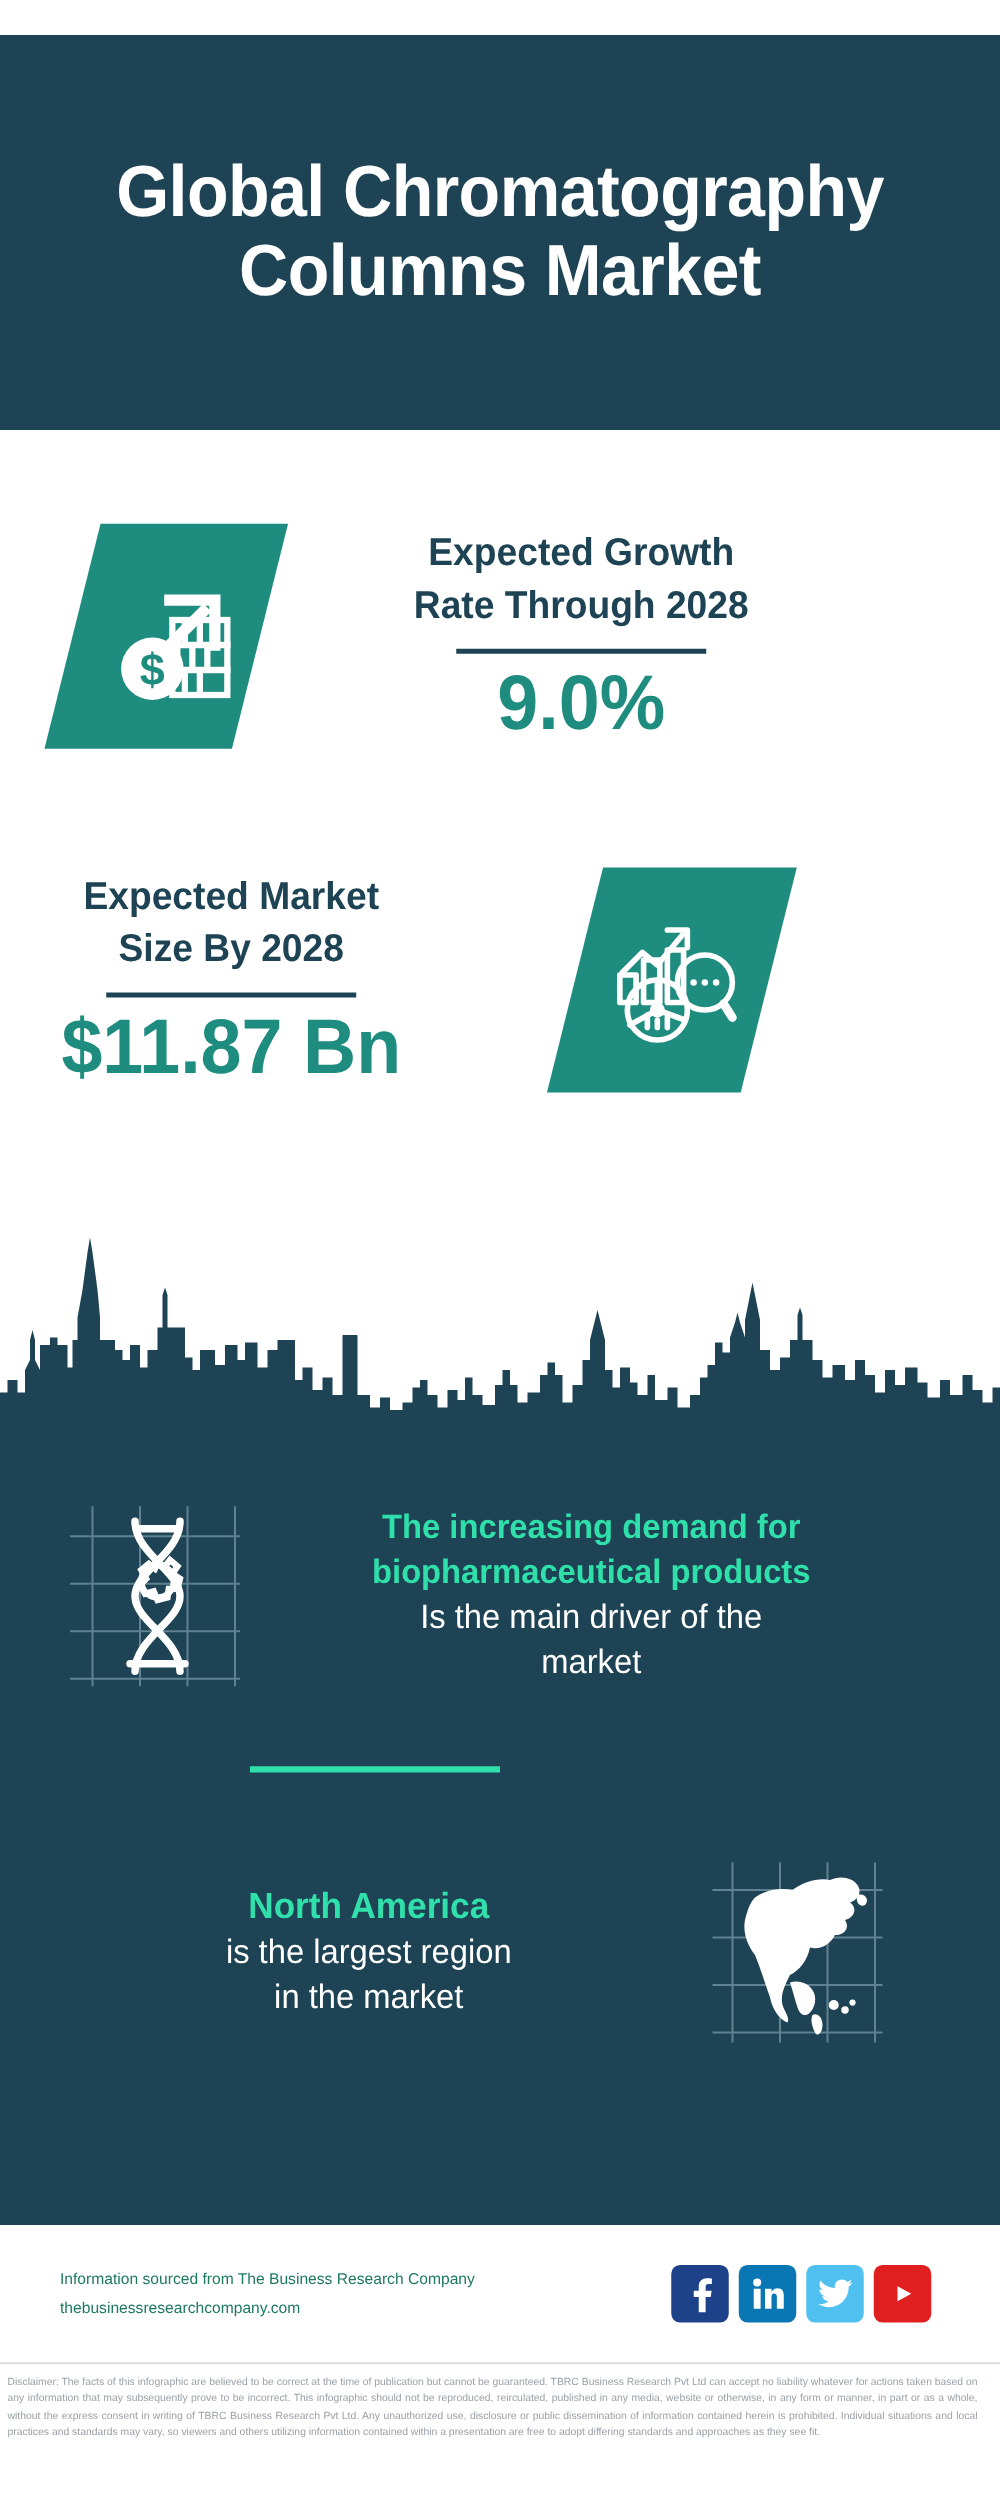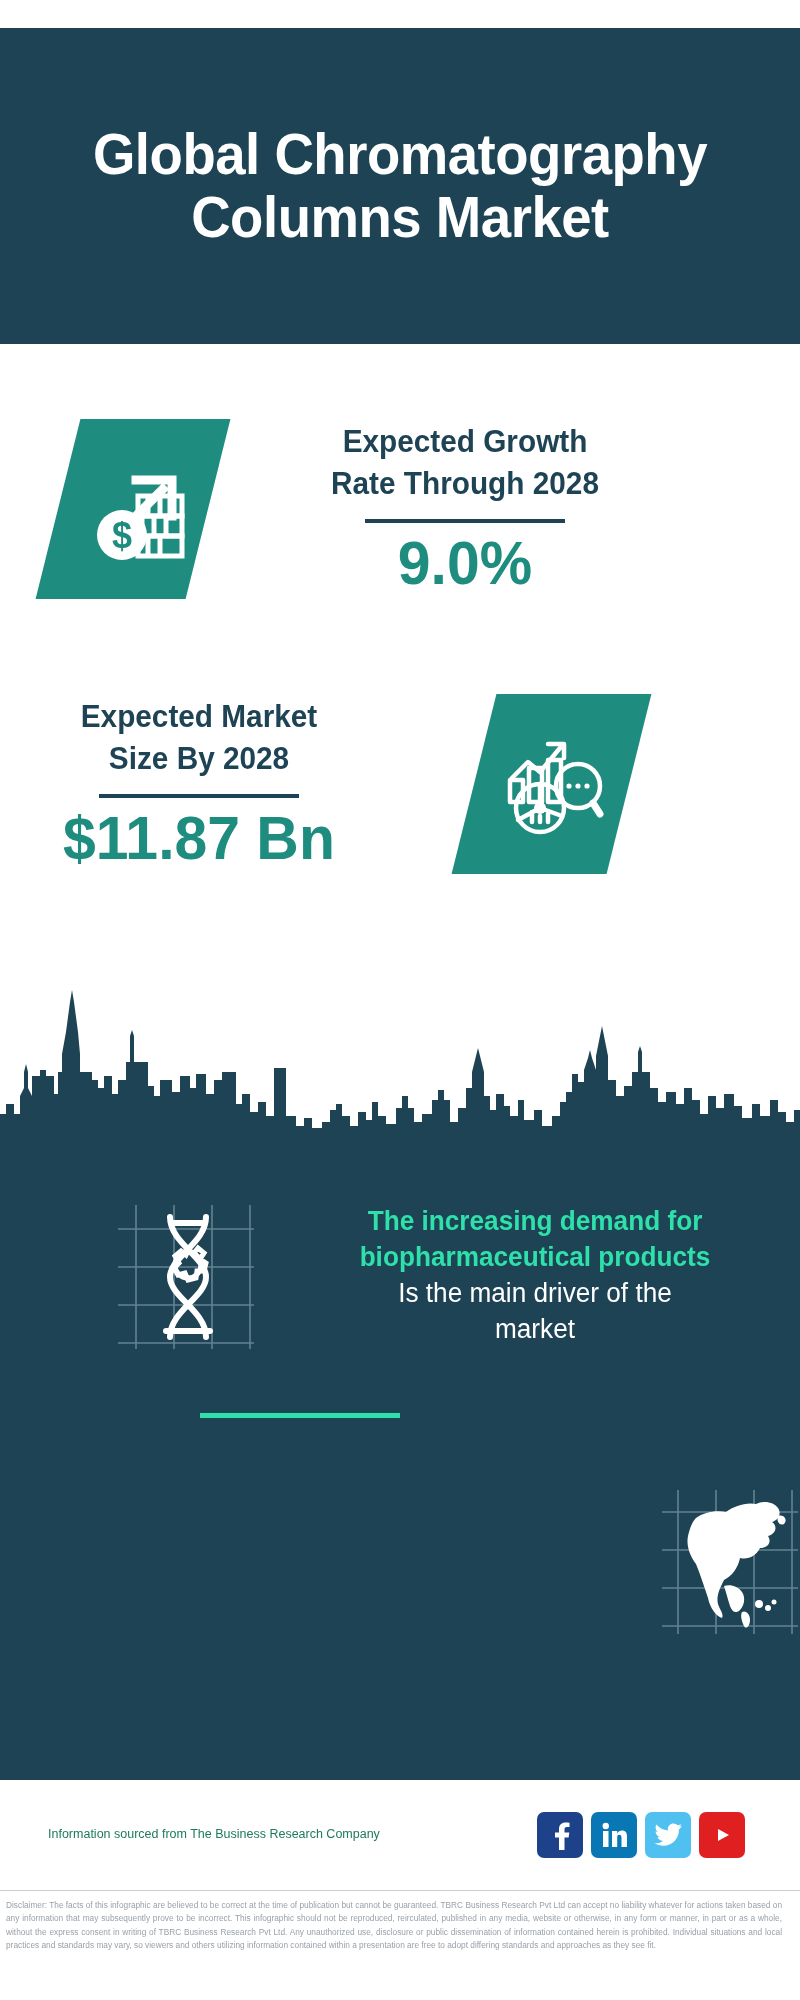--- a/index.html
+++ b/index.html
@@ -87,21 +87,21 @@
   .skyline-wrap svg { display:block; width:800px; height:160px; }
 
   
   .dark {
     position:absolute;
     left:0; top:1136px;
     width:800px; height:644px;
     background:#1d4354;
   }
 
-  .fact { position:absolute; display:flex; align-items:center;justify-content:flex-end; }
+  .fact { position:absolute; display:flex; align-items:center; }
   .fact-icon { position:relative; }
   .fact-icon svg { display:block; }
   .fact-text { text-align:center; }
   .fact-hl {
     color:#2fe0ab;
     font-weight:bold;
     font-size:27px;
     line-height:1.33;
     font-family:"Liberation Sans Narrow","Liberation Sans",sans-serif;
     transform:scaleX(0.97);
@@ -202,21 +202,21 @@
     </div>
 
     <div class="stat-text" style="width:470px; margin-left:22px;">
       <div class="stat-label">Expected Growth</div>
       <div class="stat-label">Rate Through 2028</div>
       <div class="stat-rule" style="width:200px;"></div>
       <div class="stat-value">9.0%</div>
     </div>
   </div>
 
-  <div class="stat-row" style="left:0; top:290px; width:800px; height:300px;padding-left:14px;">
+  <div class="stat-row" style="left:0; top:290px; width:800px; height:300px;">
 
     <div class="stat-text" style="width:430px; margin-left:-30px;">
       <div class="stat-label">Expected Market</div>
       <div class="stat-label">Size By 2028</div>
       <div class="stat-rule" style="width:200px;"></div>
       <div class="stat-value">$11.87 Bn</div>
     </div>
 
     <div class="para" style="width:155px; height:180px; margin-left:60px;">
       <span class="glyph">
@@ -294,20 +294,25 @@
       <div class="fact-hl">biopharmaceutical products</div>
       <div class="fact-sub">Is the main driver of the</div>
       <div class="fact-sub">market</div>
     </div>
   </div>
 
   <div class="mint-rule" style="left:200px; top:277px;"></div>
 
   <div class="fact" style="left:0; top:330px; width:800px; height:190px;">
 
+    <div class="fact-text" style="width:530px; margin-left:30px;">
+      <div class="fact-hl" style="font-size:29px;">North America</div>
+      <div class="fact-sub">is the largest region</div>
+      <div class="fact-sub">in the market</div>
+    </div>
 
     <div class="fact-icon" style="margin-left:8px; width:140px; height:150px;">
       <svg width="140" height="150" viewBox="0 0 140 150">
         <g stroke="#6e8e9c" stroke-width="1.6" opacity="0.85">
           <line x1="18" y1="4" x2="18" y2="148"></line>
           <line x1="56" y1="4" x2="56" y2="148"></line>
           <line x1="94" y1="4" x2="94" y2="148"></line>
           <line x1="132" y1="4" x2="132" y2="148"></line>
           <line x1="2" y1="26" x2="138" y2="26"></line>
           <line x1="2" y1="64" x2="138" y2="64"></line>
@@ -330,20 +335,21 @@
           <path d="M118 30 C124 28, 128 34, 124 38 C120 40, 116 36, 118 30 Z"></path>
         </g>
       </svg>
     </div>
   </div>
 </div>
 
 <div class="footer">
   <div class="footer-src">
     <div>Information sourced from The Business Research Company</div>
+    <div>thebusinessresearchcompany.com</div>
   </div>
   <div class="socials">
     <div class="social" style="background:#1d4289;">
       <svg width="26" height="30" viewBox="0 0 26 30">
         <path fill="#fff" d="M17.5 30 V17.5 H21.6 L22.3 12.6 H17.5 V9.5 C17.5 8.1 17.9 7.1 20 7.1 H22.5 V2.8 C22 2.7 20.4 2.6 18.6 2.6 C14.7 2.6 12 5 12 9 V12.6 H8 V17.5 H12 V30 Z"></path>
       </svg>
     </div>
     <div class="social" style="background:#0a77b5;">
       <svg width="28" height="28" viewBox="0 0 28 28">
         <rect x="3" y="10" width="5.5" height="16" fill="#fff"></rect>

